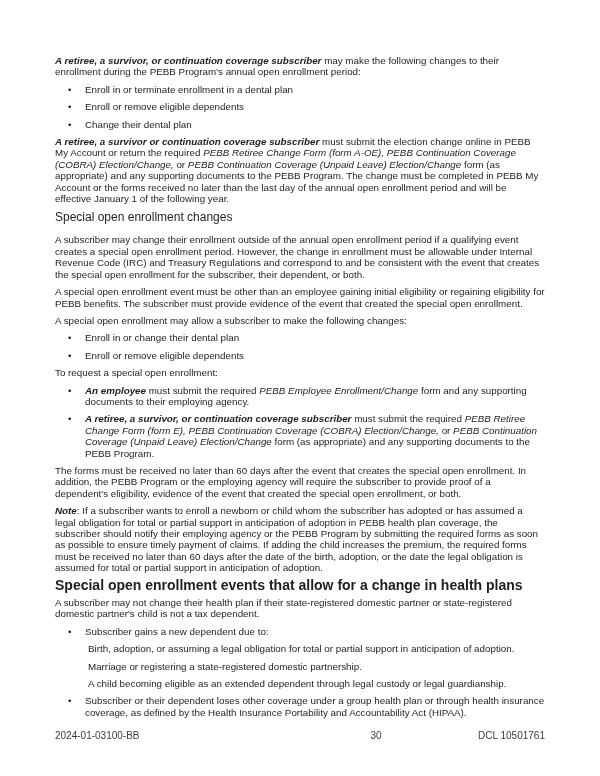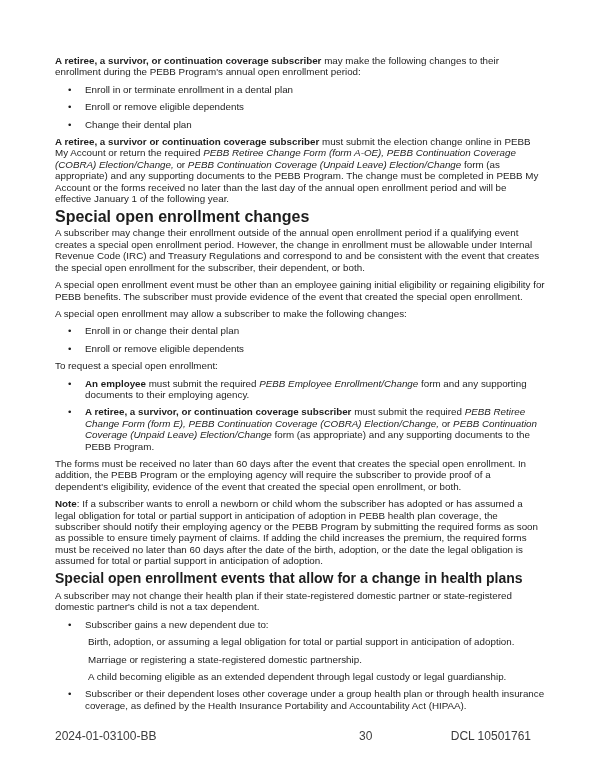--- a/index.html
+++ b/index.html
@@ -11,44 +11,44 @@
     background:#ffffff;
     font-family:"Liberation Sans","DejaVu Sans",sans-serif;
     font-size:9.8px;
     line-height:11.4px;
     color:#1e1e1e;
     overflow:hidden;
   }
   .doc{width:490px;}
   .blk{margin:0 0 6px 0;}
   .p{}
-  .b{font-weight:bold;}
+  .b{font-weight:bold;font-style:italic;}
   .i{font-style:italic;}
   .heading{
-    font-size:16px;
+    font-size:12px;
     line-height:14px;
-    font-weight:bold;
-    margin:4px 0 3px 0;
+    font-weight:normal;
+    margin:4px 0 10px 0;
   }
   .subheading{
     font-size:14px;
     line-height:11.4px;
     font-weight:bold;
     margin:2px 0 6px 0;
   }
   .bullet{display:flex;padding-left:13px;}
   .bullet .marker{flex:0 0 17px;}
   .bullet .runs{flex:1;}
   .subline{padding-left:33px;}
   .footer{
     position:absolute;
-    left:55px;right:69px;top:731px;
+    left:55px;right:55px;top:731px;
     display:flex;
     align-items:baseline;
-    font-size:12px;
+    font-size:10px;
     line-height:10px;
     color:#3c3c3c;
   }
   .footer .f-left{flex:1;text-align:left;}
   .footer .f-center{flex:1;text-align:right;}
   .footer .f-right{flex:1;text-align:right;}
   h2,h3{margin:0;}
 </style>
 </head>
 <body>

